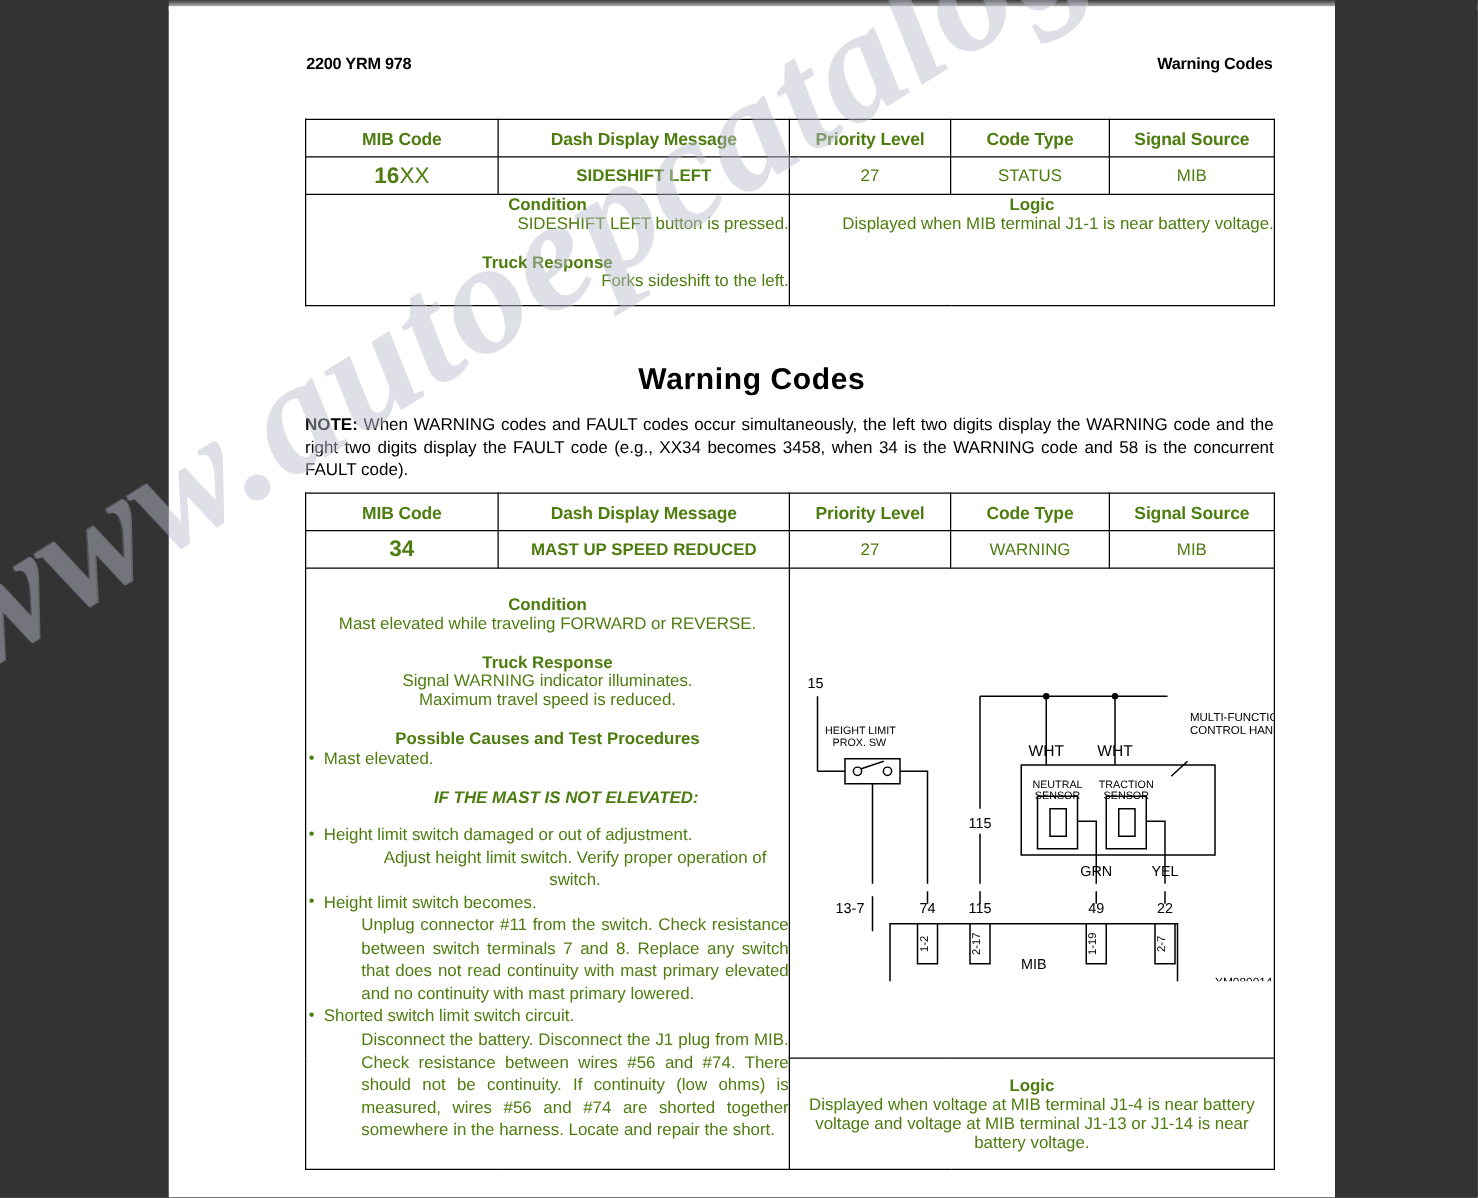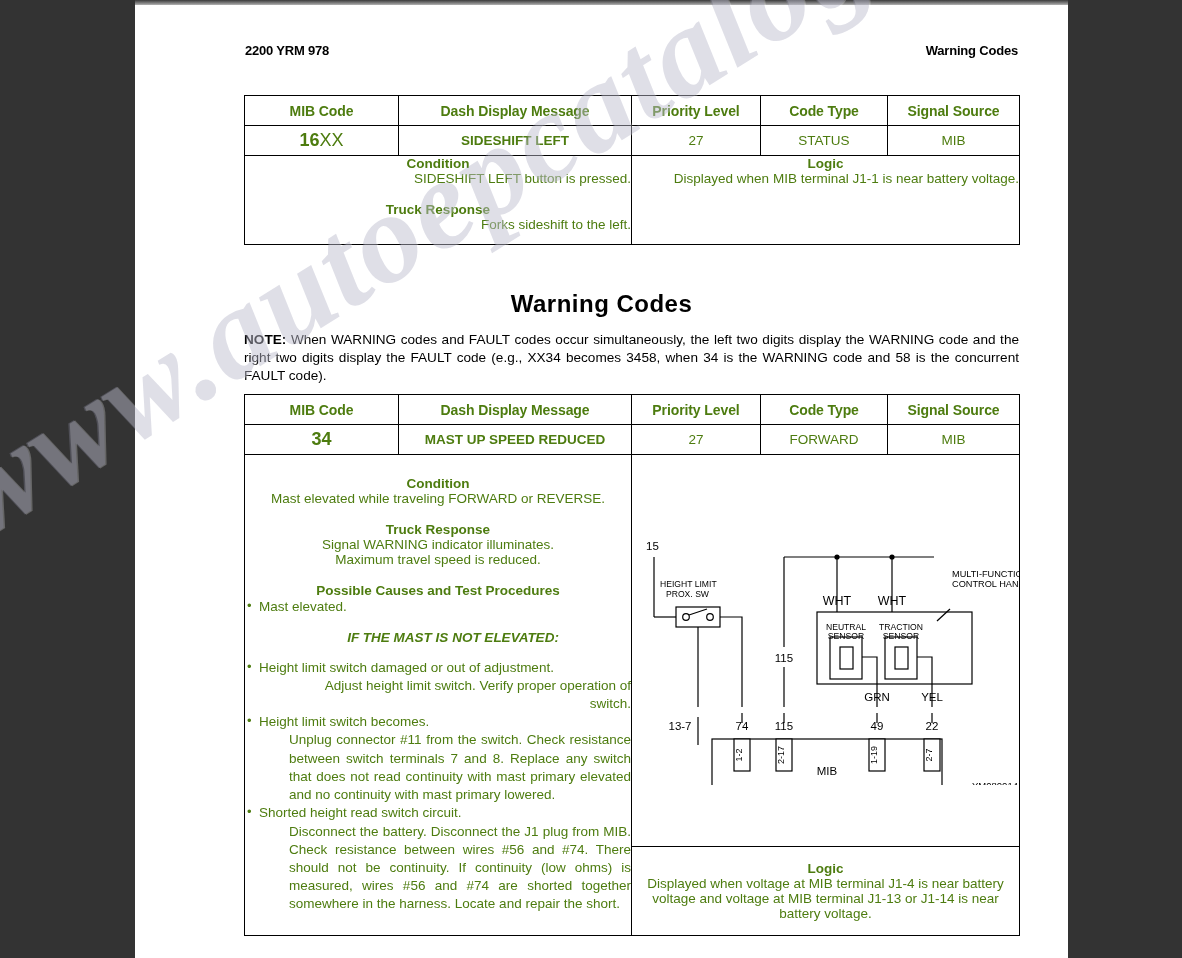--- a/index.html
+++ b/index.html
@@ -176,21 +176,21 @@
     left: 2px;
     top: -1px;
     font-size: 13px;
   }
   .sub {
     padding-left: 30px;
     text-align: justify;
     font-size: 13.5px;
     line-height: 18.2px;
   }
-  .sub.nojust { text-align: right; }
+  .sub.nojust { text-align: center; }
   .ital-note {
     font-style: italic;
     font-weight: bold;
     font-size: 13.5px;
     padding-left: 30px;
   }
 
   
   .diagcell { vertical-align: top; padding: 0; }
   .diagwrap { position: relative; width: 100%; height: 268px; }
@@ -266,21 +266,21 @@
             <td class="th">MIB Code</td>
             <td class="th">Dash Display Message</td>
             <td class="th">Priority Level</td>
             <td class="th">Code Type</td>
             <td class="th">Signal Source</td>
           </tr>
           <tr>
             <td class="td code">34</td>
             <td class="td msg">MAST UP SPEED REDUCED</td>
             <td class="td">27</td>
-            <td class="td">FORWARD</td>
+            <td class="td">WARNING</td>
             <td class="td">MIB</td>
           </tr>
 
           <tr>
             <td class="leftcell" colspan="2" rowspan="2" style="height:480px;">
               <p class="ctr-head">Condition</p>
               <p class="ctr-line">Mast elevated while traveling FORWARD or REVERSE.</p>
               <div class="spacer16"></div>
               <p class="ctr-head">Truck Response</p>
               <p class="ctr-line">Signal WARNING indicator illuminates.</p>
@@ -294,21 +294,21 @@
               <ul class="causes">
                 <li>
                   <span>Height limit switch damaged or out of adjustment.</span>
                   <div class="sub nojust">Adjust height limit switch. Verify proper operation of switch.</div>
                 </li>
                 <li>
                   <span>Height limit switch becomes.</span>
                   <div class="sub">Unplug connector #11 from the switch. Check resistance between switch terminals 7 and 8.  Replace any switch that does not read continuity with mast primary elevated and no continuity with mast primary lowered.</div>
                 </li>
                 <li>
-                  <span>Shorted height read switch circuit.</span>
+                  <span>Shorted switch limit switch circuit.</span>
                   <div class="sub">Disconnect the battery. Disconnect the J1 plug from MIB. Check resistance between wires #56 and #74. There should not be continuity.  If continuity (low ohms) is measured, wires #56 and #74 are shorted together somewhere in the harness. Locate and repair the short.</div>
                 </li>
               </ul>
             </td>
 
             <td class="diagcell" colspan="3">
               <div class="diagwrap">
                 <svg width="388" height="268" viewBox="0 0 388 268">
                   <g stroke="#000" stroke-width="1.2" fill="none">
 

